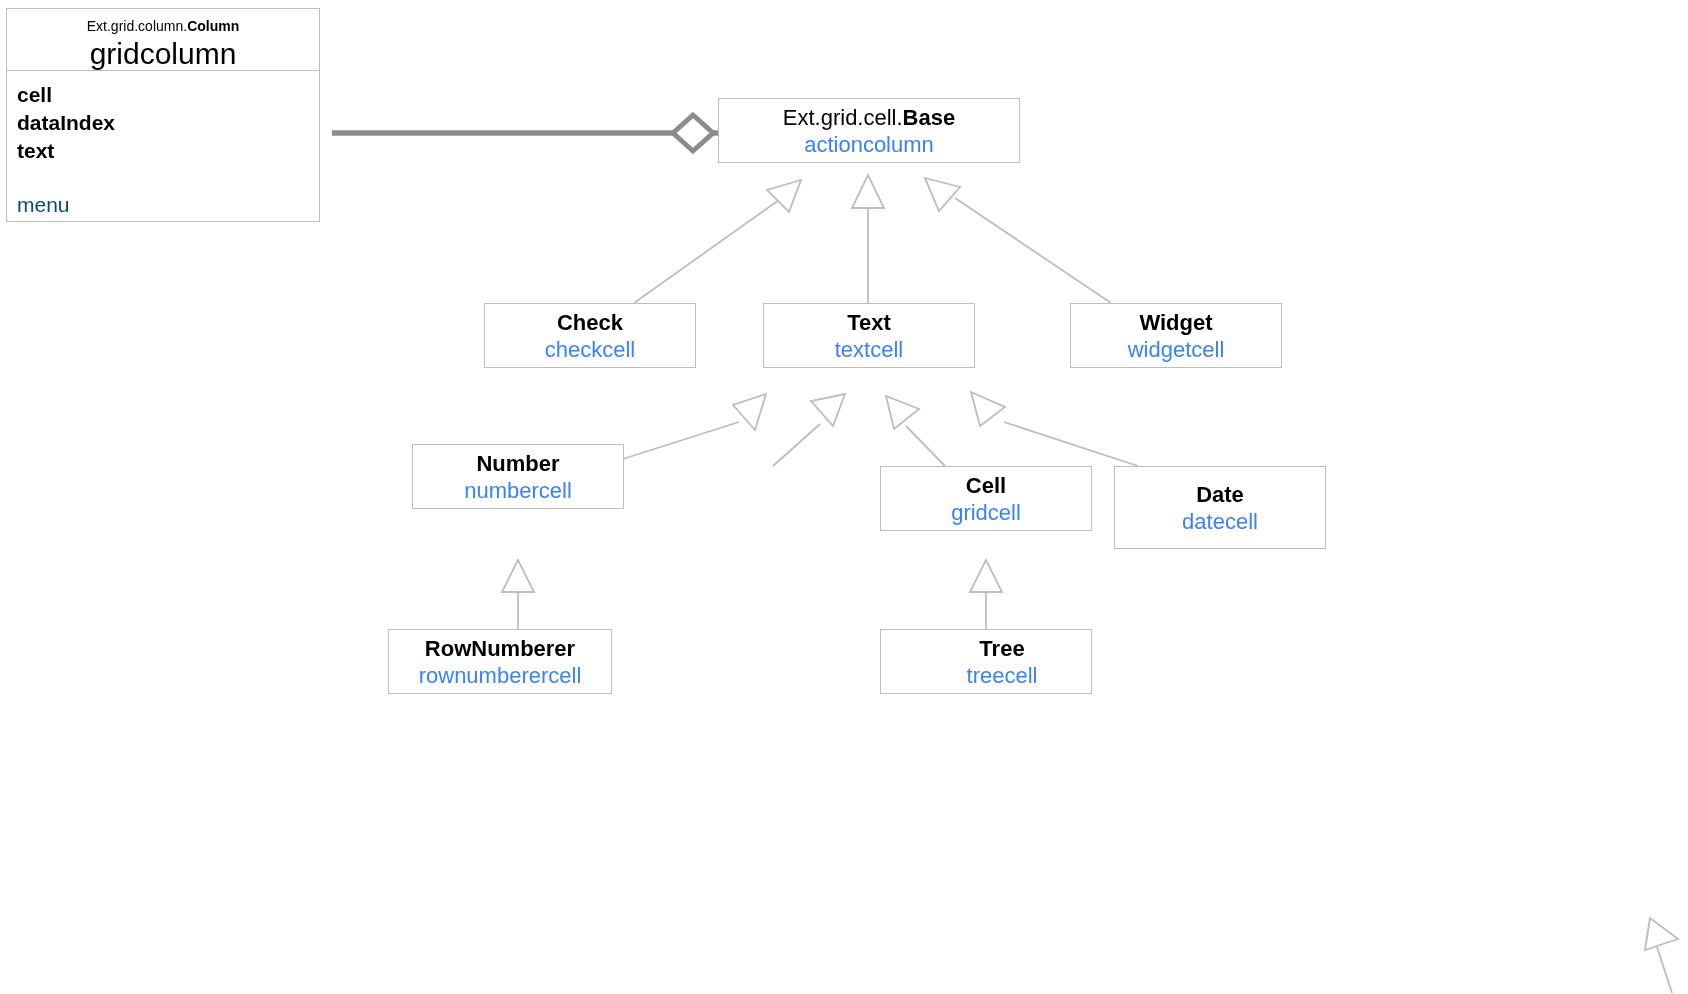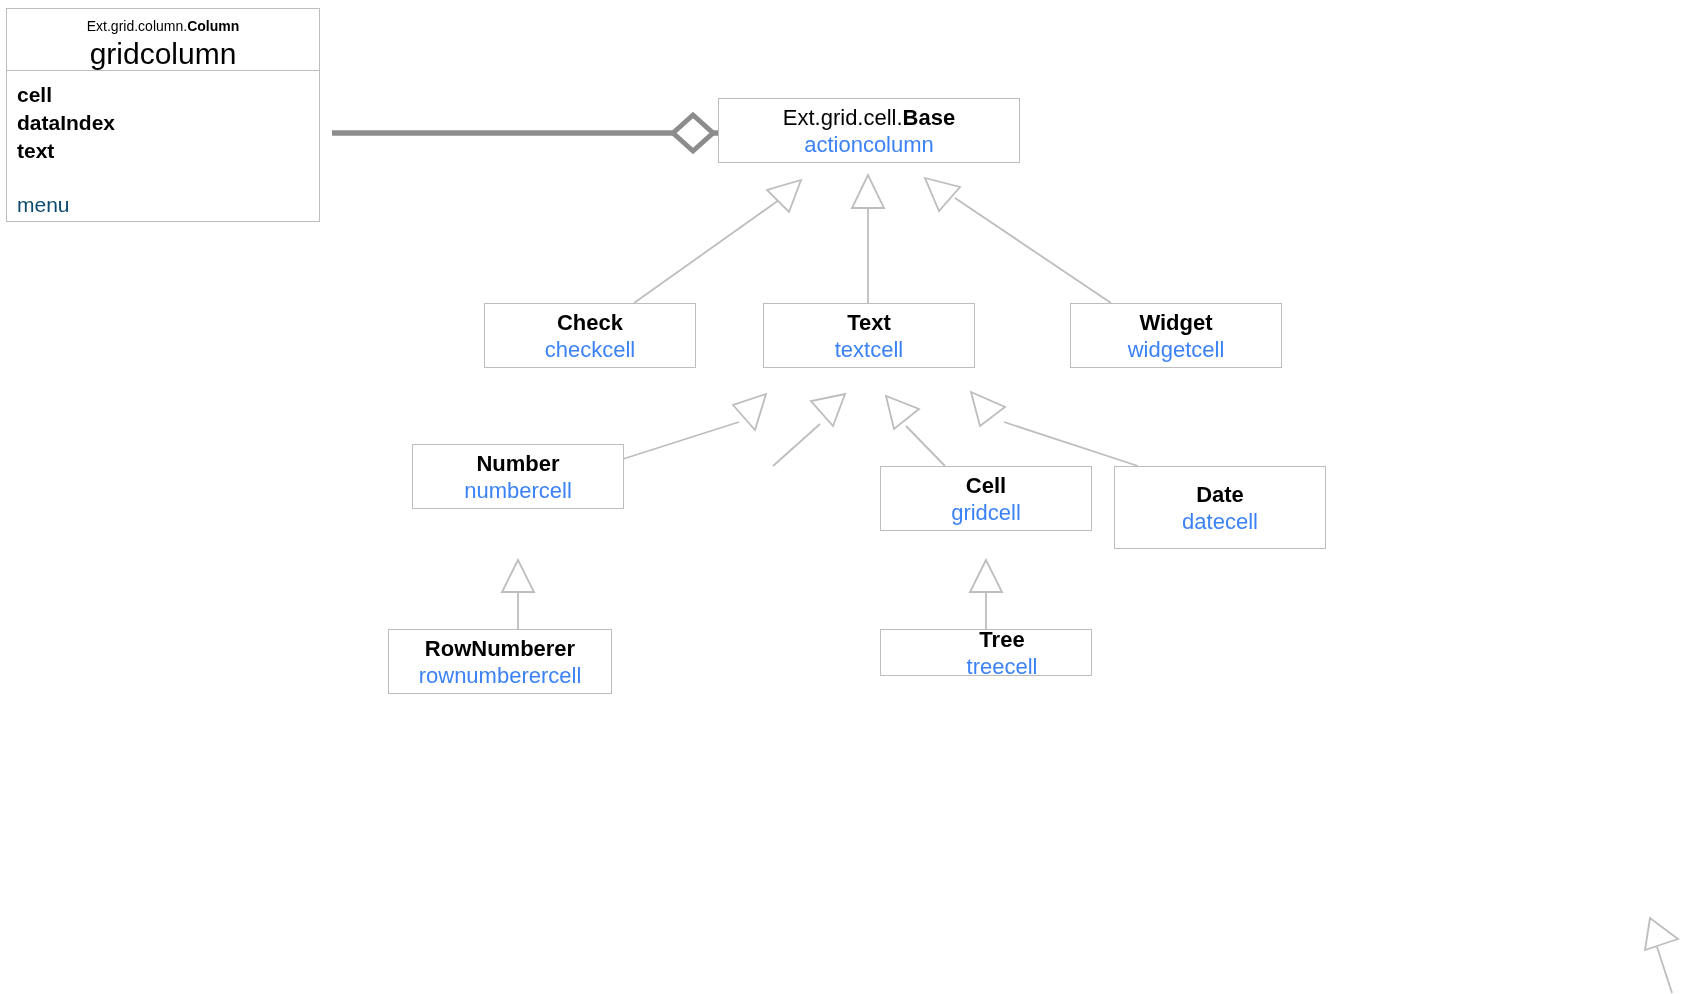--- a/index.html
+++ b/index.html
@@ -215,18 +215,18 @@
   <div class="node strong" style="left:1114px; top:466px; width:212px; height:83px;">
     <div class="title">Date</div>
     <div class="alias">datecell</div>
   </div>
 
   <div class="node strong" style="left:388px; top:629px; width:224px; height:65px;">
     <div class="title">RowNumberer</div>
     <div class="alias">rownumberercell</div>
   </div>
 
-  <div class="node strong" style="left:880px; top:629px; width:212px; height:47px;padding-left:32px;">
+  <div class="node strong" style="left:880px; top:629px; width:212px; height:65px;padding-left:32px;">
     <div class="title">Tree</div>
     <div class="alias">treecell</div>
   </div>
 
 </div>
 
 </body></html>

